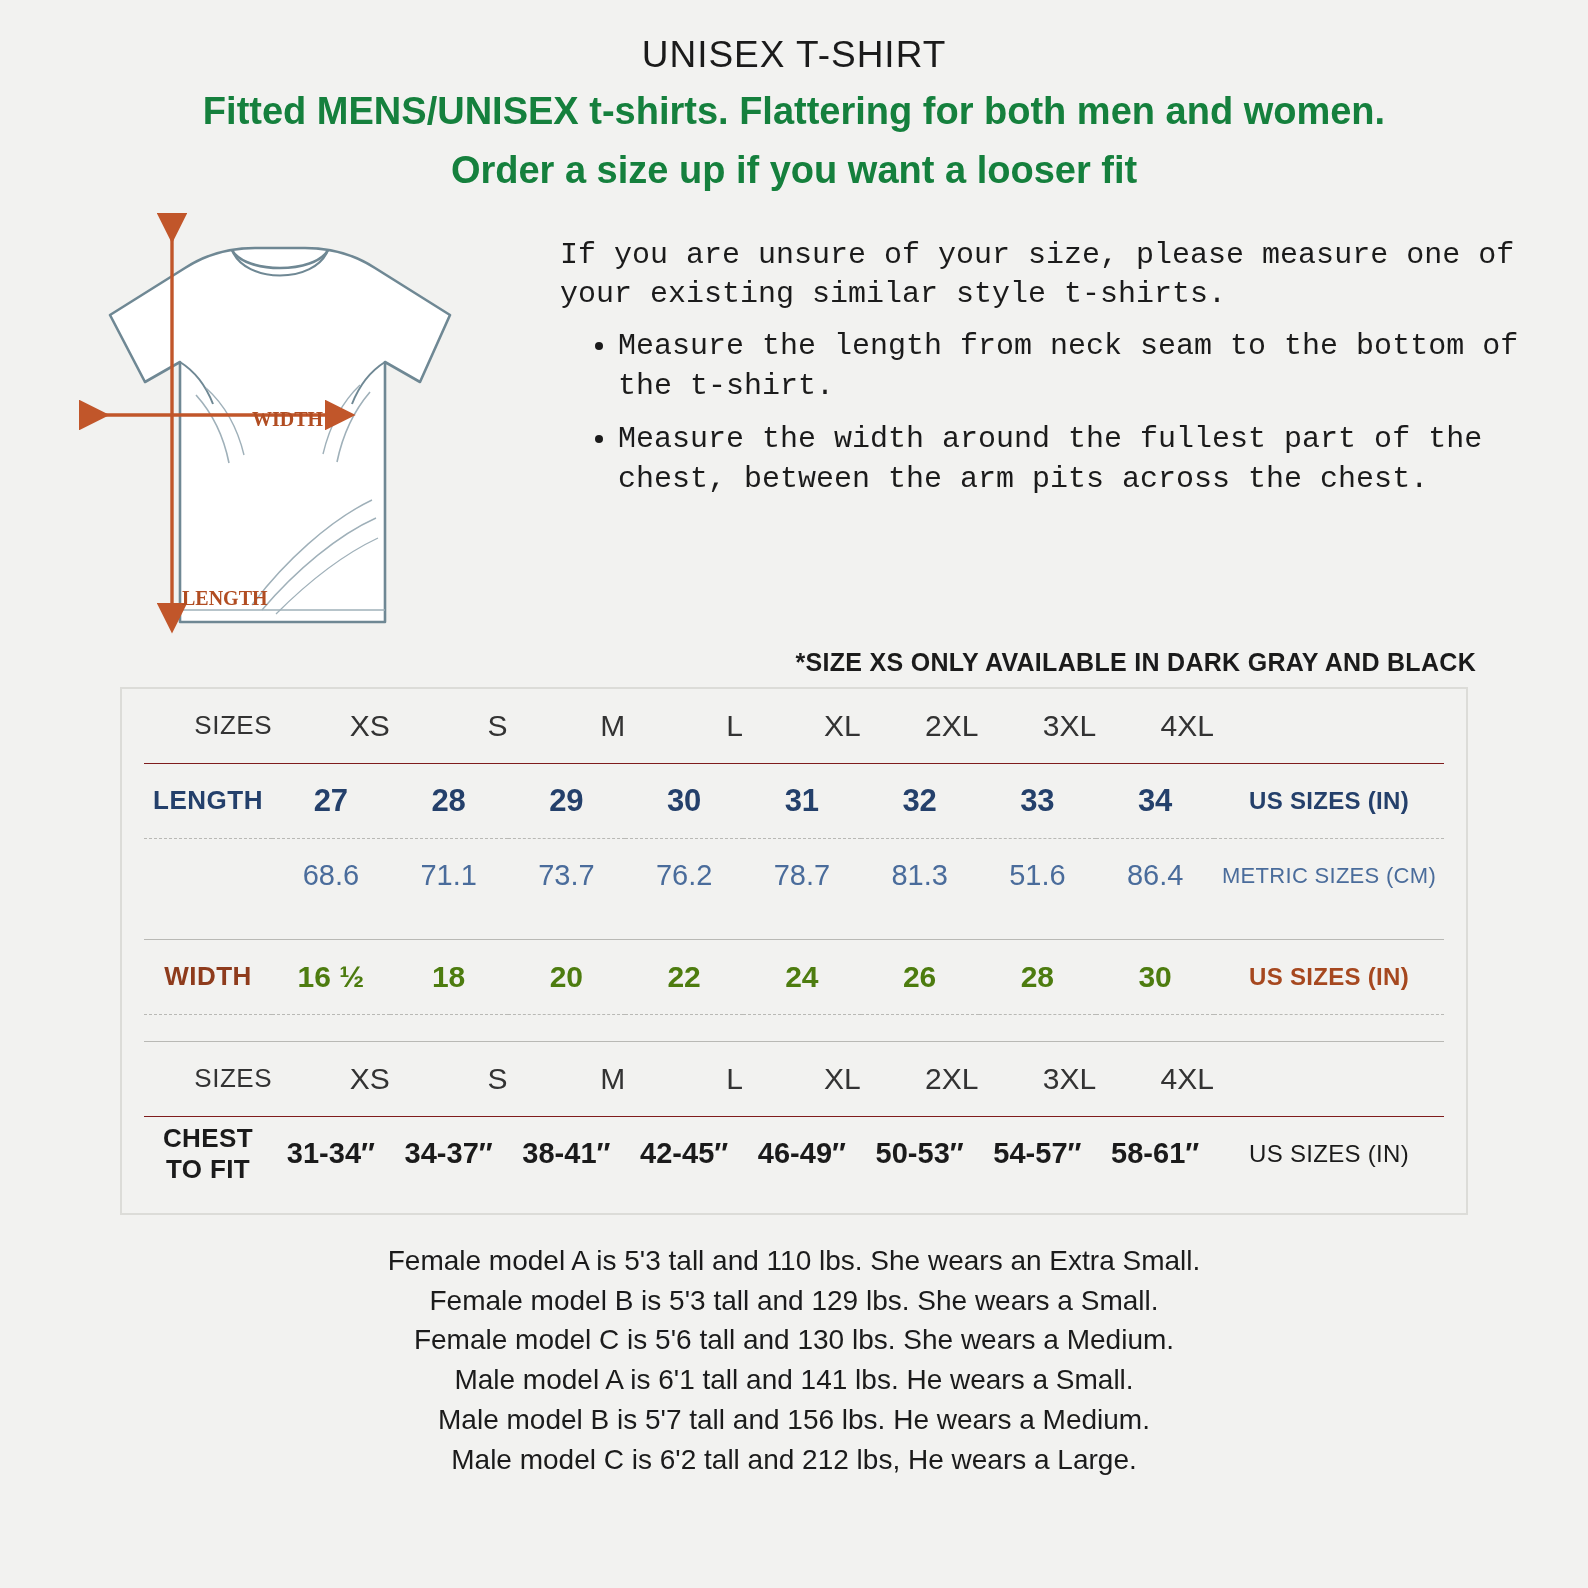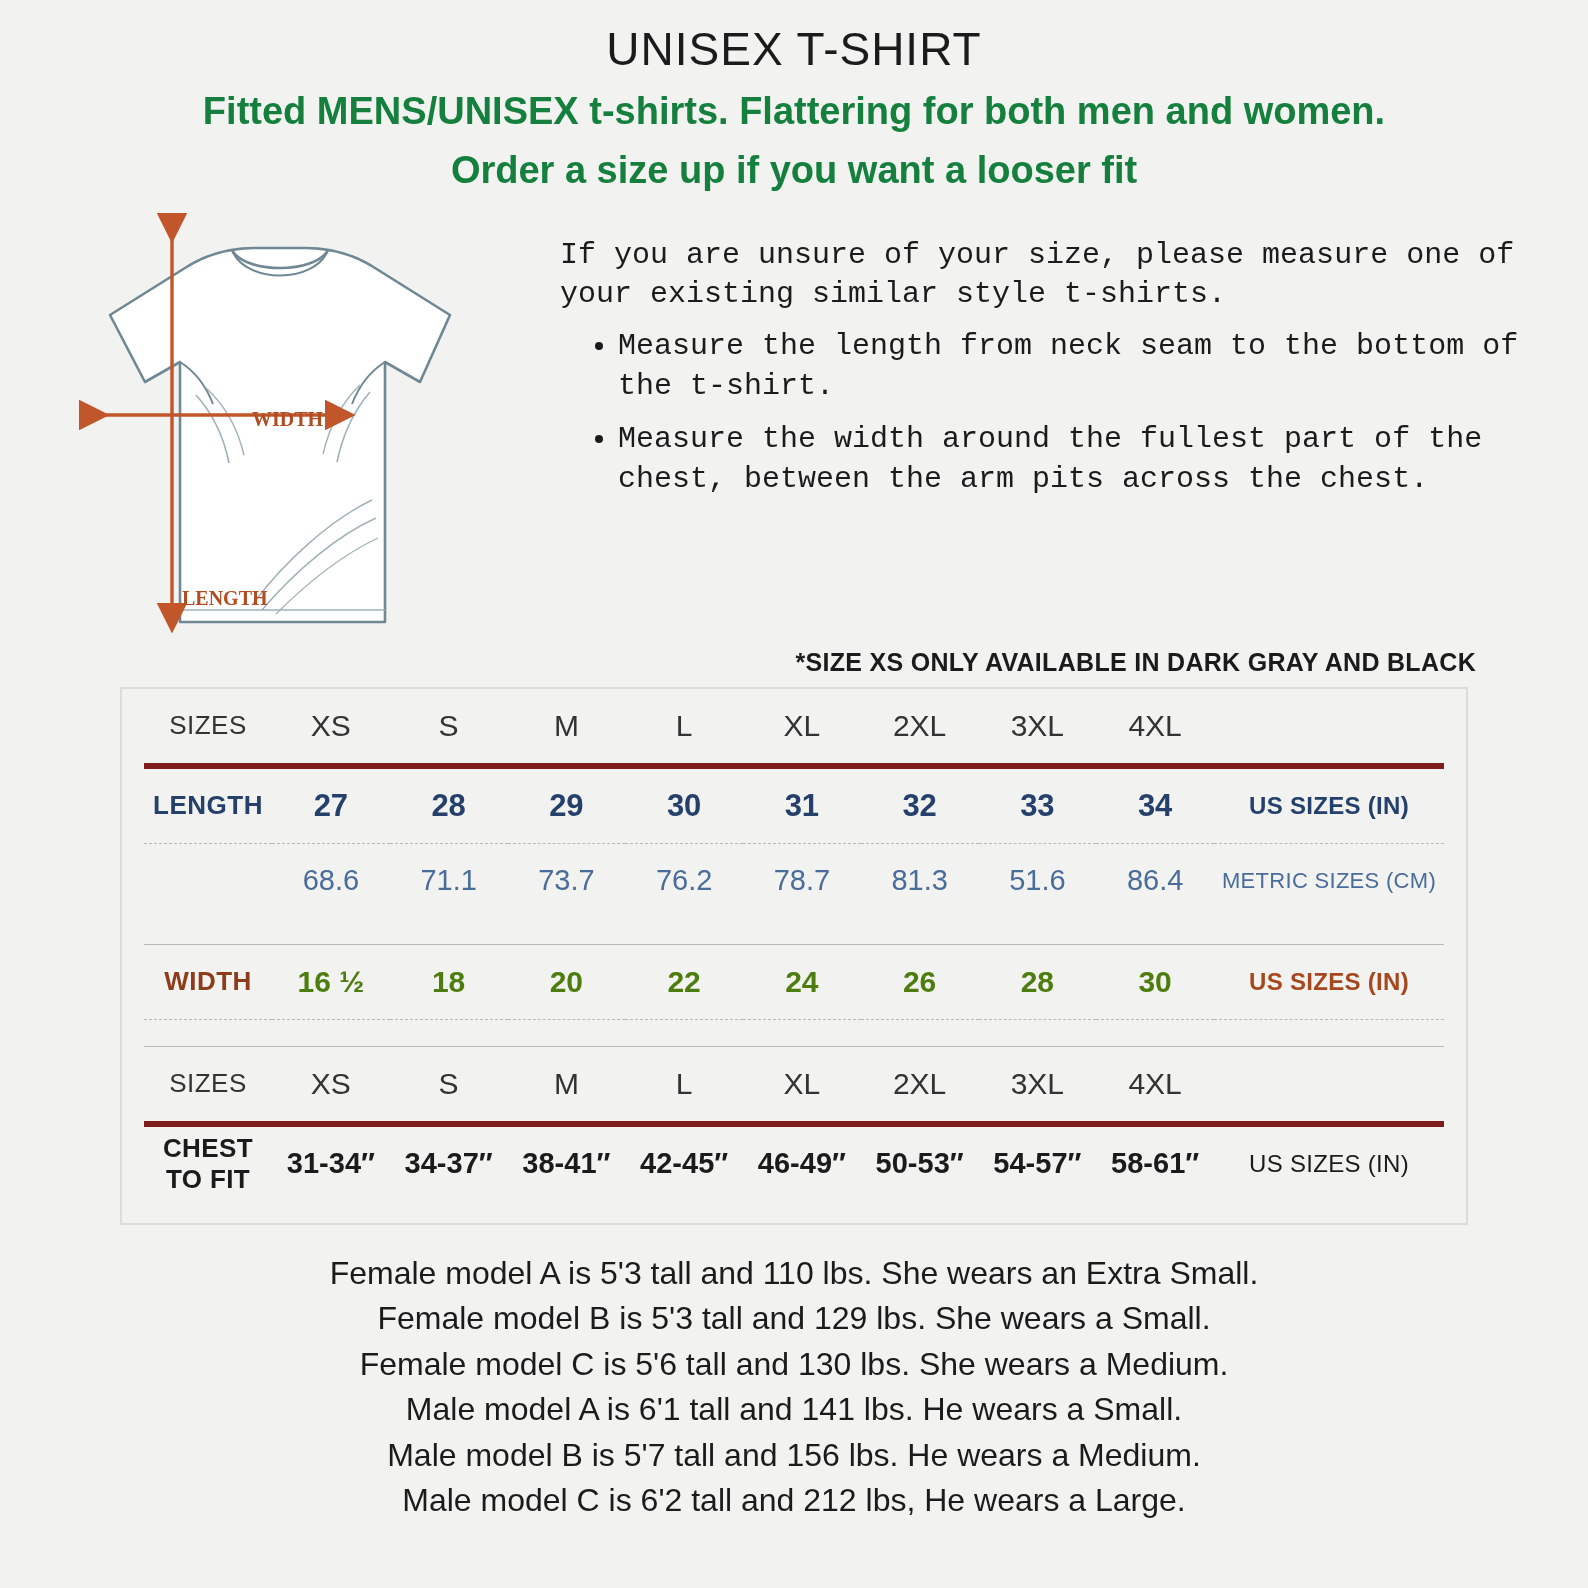--- a/index.html
+++ b/index.html
@@ -18,25 +18,25 @@
     position: relative;
     width: 1588px;
     height: 1588px;
     box-sizing: border-box;
     padding: 0;
   }
 
   
   .title {
     text-align: center;
-    font-size: 46px;
+    font-size: 37px;
     font-weight: 400;
     letter-spacing: 1px;
     color: #1b1b1b;
-    margin: 22px 0 6px 0;
+    margin: 34px 0 6px 0;
     font-family: "Liberation Sans", sans-serif;
   }
   .subtitle {
     text-align: center;
     font-size: 38px;
     font-weight: bold;
     line-height: 1.55;
     color: #15803d;
     margin: 6px 60px 0 60px;
     font-family: "Liberation Sans", sans-serif;
@@ -178,30 +178,30 @@
   .unit-wid-cm {
     font-size: 22px;
     color: #b8673c;
     letter-spacing: 0.3px;
   }
   .unit-chest {
     font-size: 24px;
     color: #1b1b1b;
     letter-spacing: 0.3px;
   }
-  tr.solid-under td { border-bottom: 6px solid #7f1d1d; }
+  tr.solid-under td { border-bottom: 1px solid #7f1d1d; text-align: right; }
   tr.dashed-under td { border-bottom: 1px dashed #b9b9b5; }
   tr.spacer td { height: 26px; border-bottom: 1px solid #b9b9b5; }
   tr.spacer2 td { height: 22px; }
 
   
   .footer {
     text-align: center;
     margin-top: 26px;
-    font-size: 32px;
+    font-size: 28px;
     line-height: 1.42;
     color: #1b1b1b;
   }
   .footer div { white-space: nowrap; }
 </style>
 </head>
 <body>
 
 <div class="page">
 

